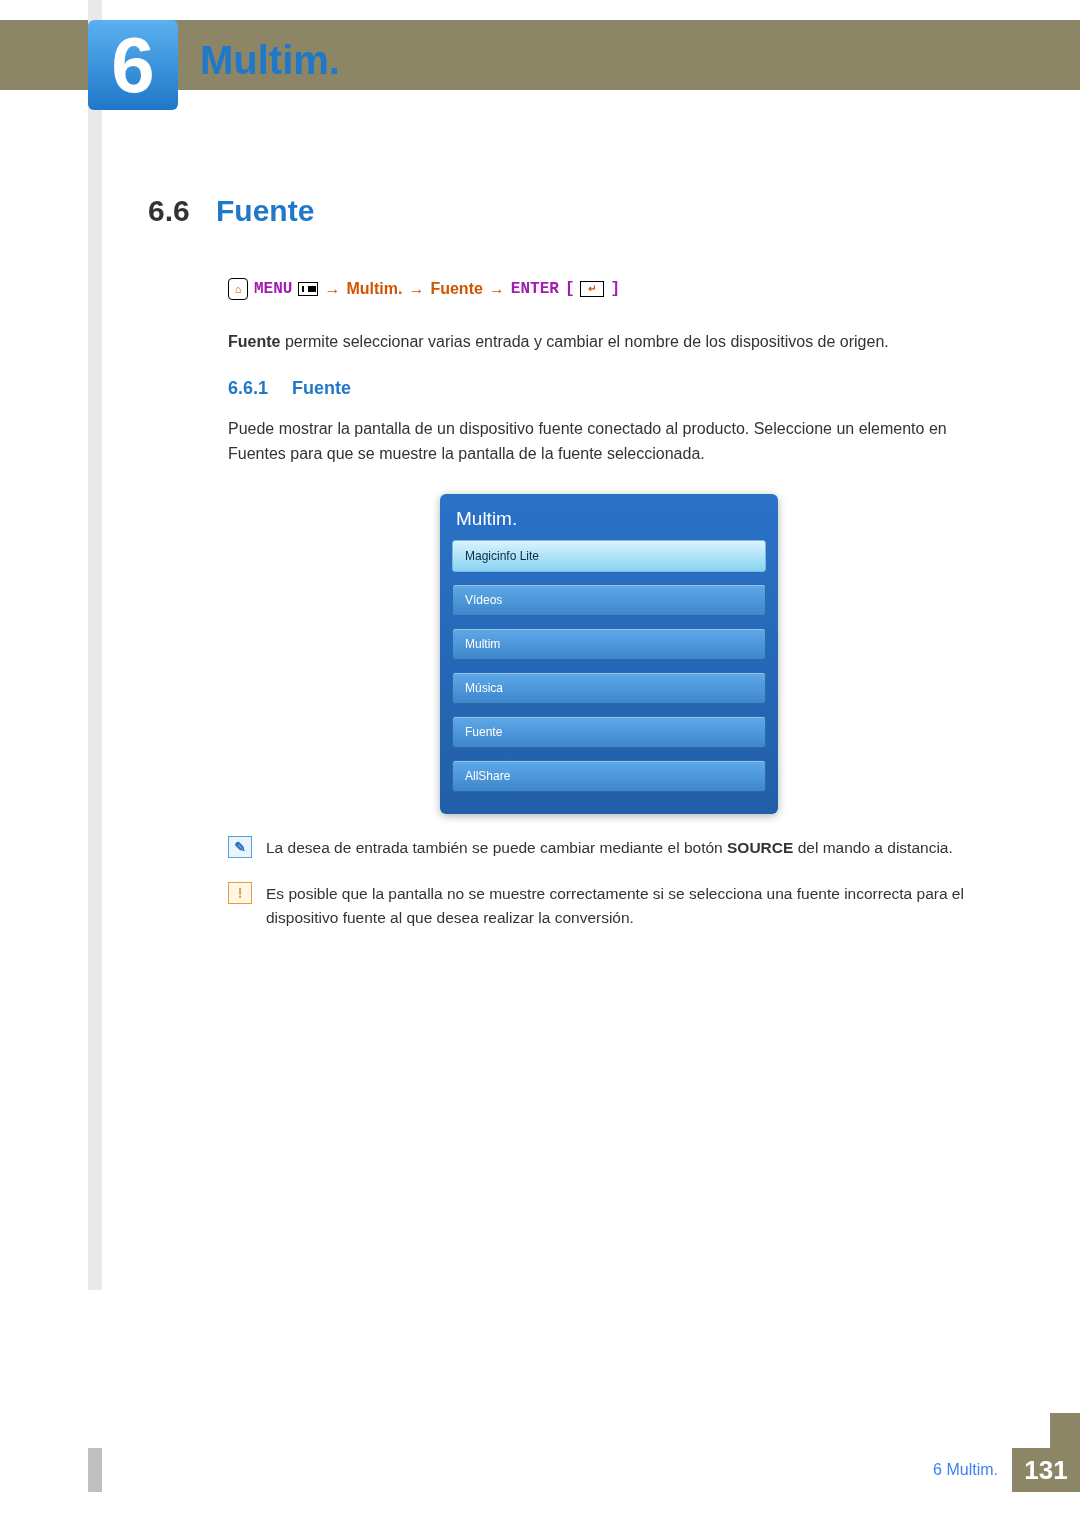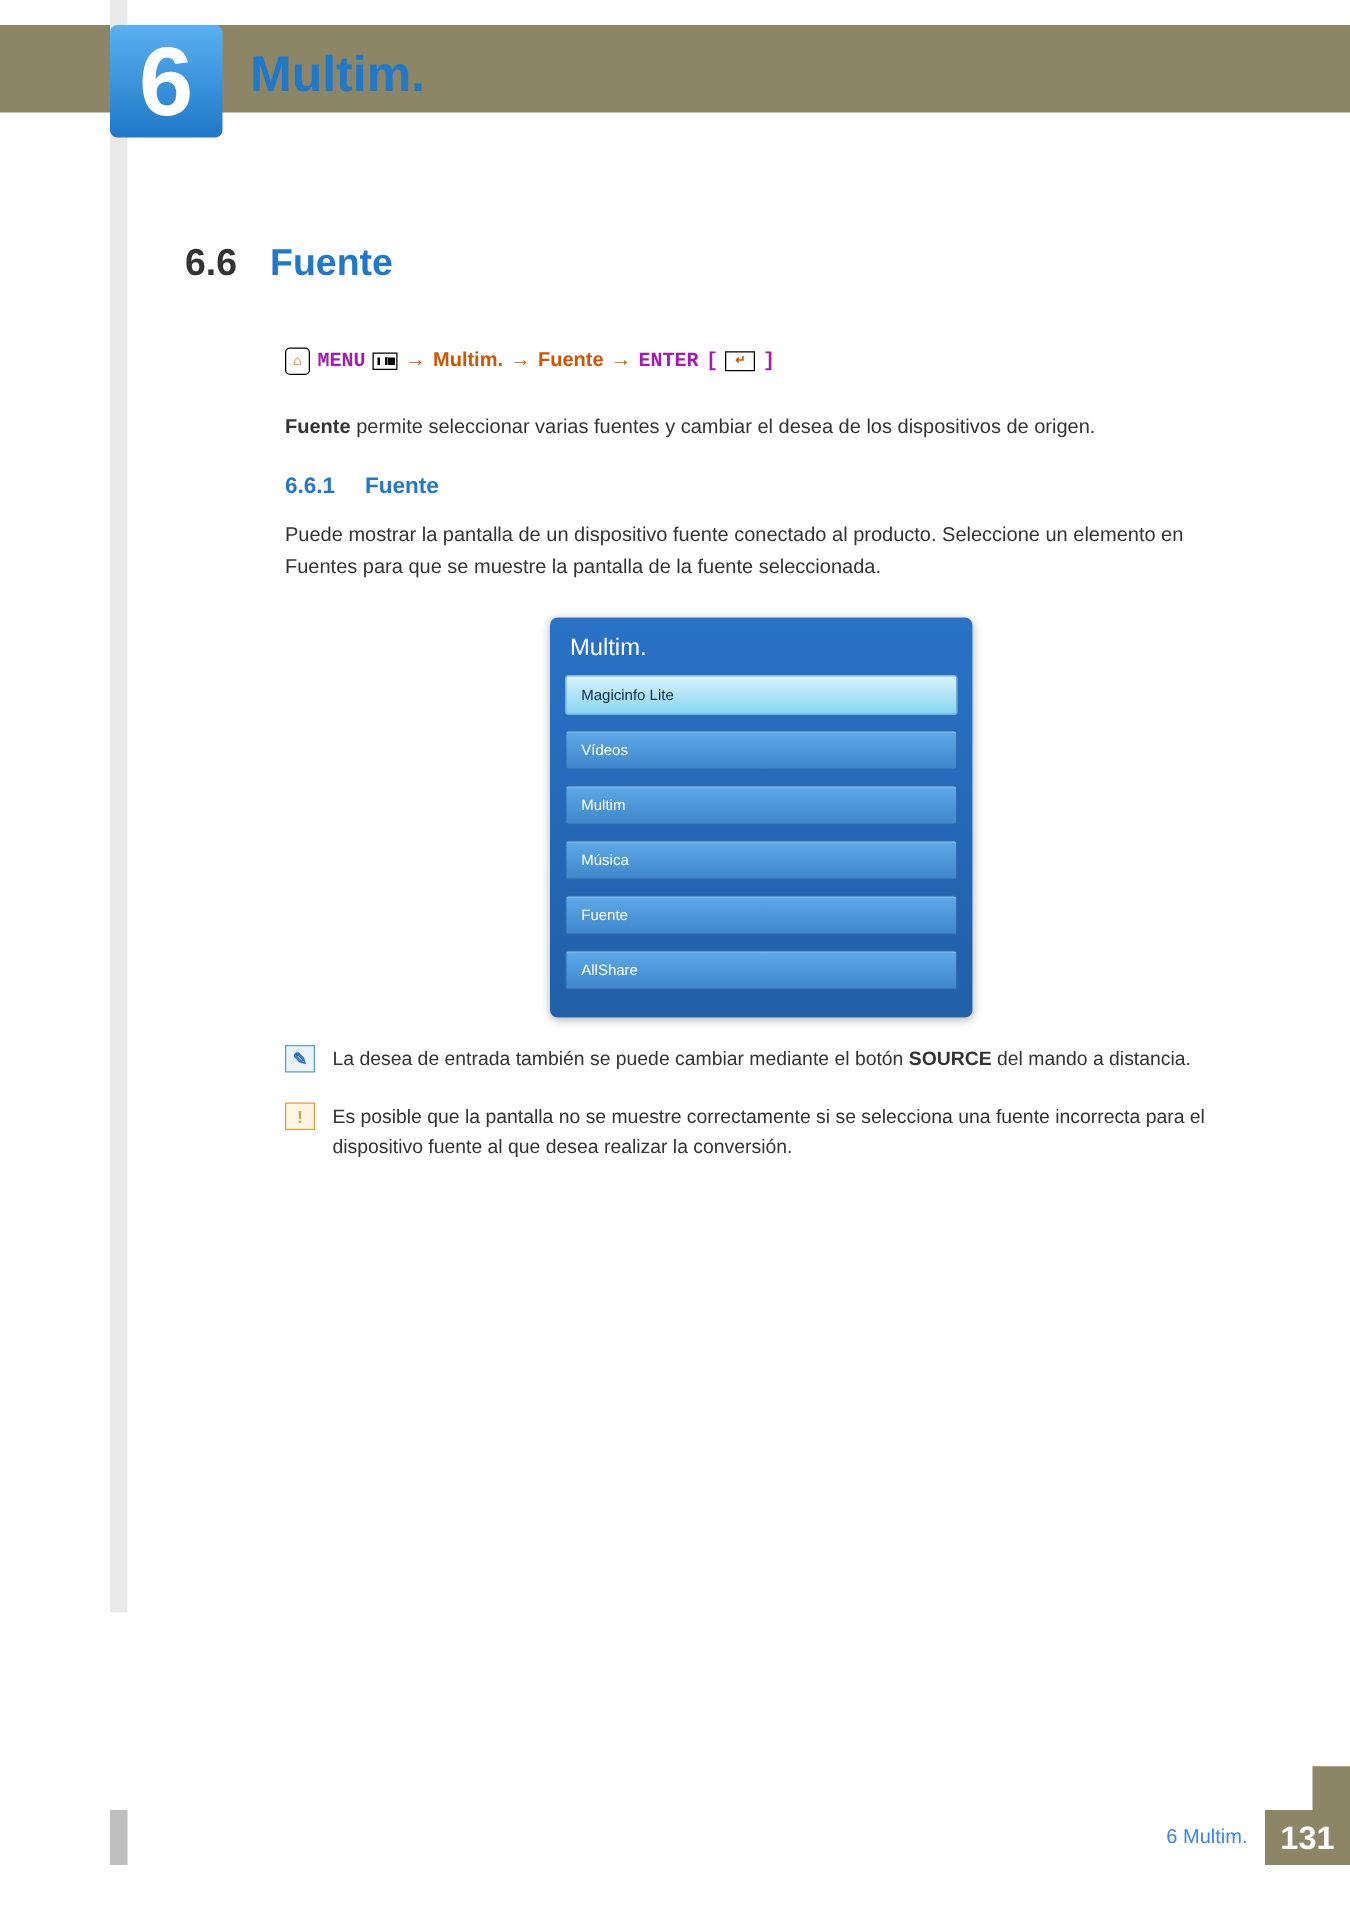--- a/index.html
+++ b/index.html
@@ -236,21 +236,21 @@
       <span>Multim.</span>
       <span>→</span>
       <span>Fuente</span>
       <span>→</span>
       <span class="black">ENTER</span>
       <span class="black">[</span>
       <span class="nav-icon-enter">↵</span>
       <span class="black">]</span>
     </div>
 
-    <p class="para"><b>Fuente</b> <span> permite seleccionar varias fuentes y cambiar el desea de los dispositivos de origen.</span></p>
+    <p class="para"><b>Fuente</b> <span> permite seleccionar varias entrada y cambiar el nombre de los dispositivos de origen.</span></p>
 
     <div class="subsection-row">
       <div class="subsection-num">6.6.1</div>
       <div class="subsection-title">Fuente</div>
     </div>
 
     <p class="para" style="margin-top:18px;">Puede mostrar la pantalla de un dispositivo fuente conectado al producto. Seleccione un elemento en Fuentes para que se muestre la pantalla de la fuente seleccionada.</p>
 
     <div class="menu-panel">
       <div class="menu-panel-title">Multim.</div>

